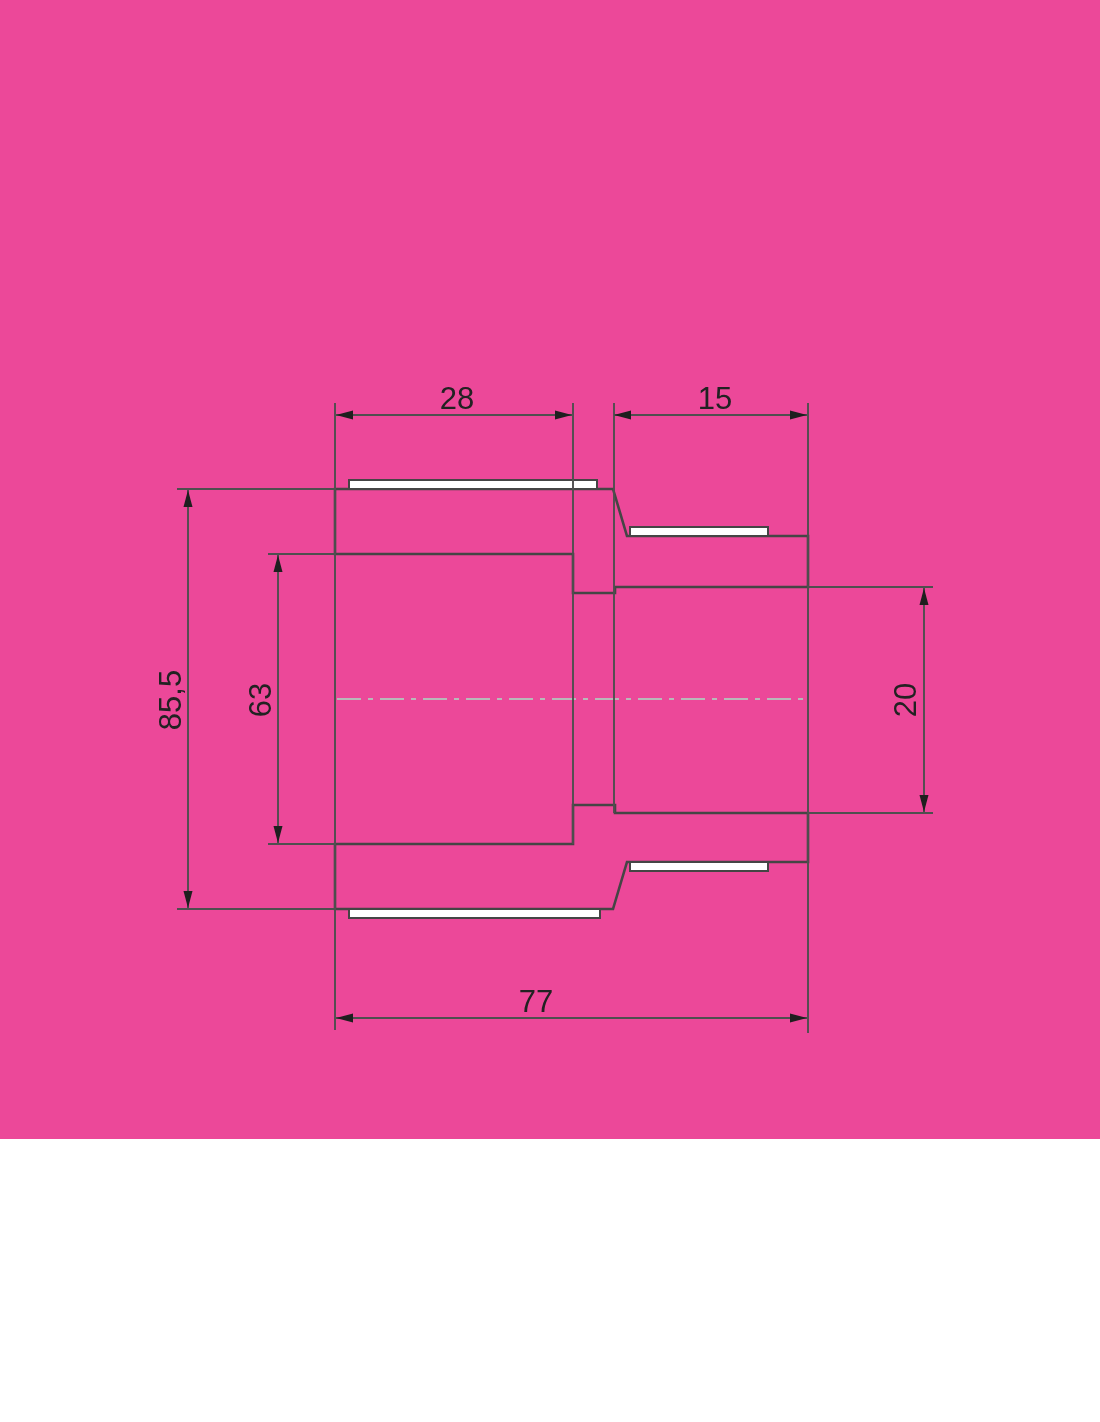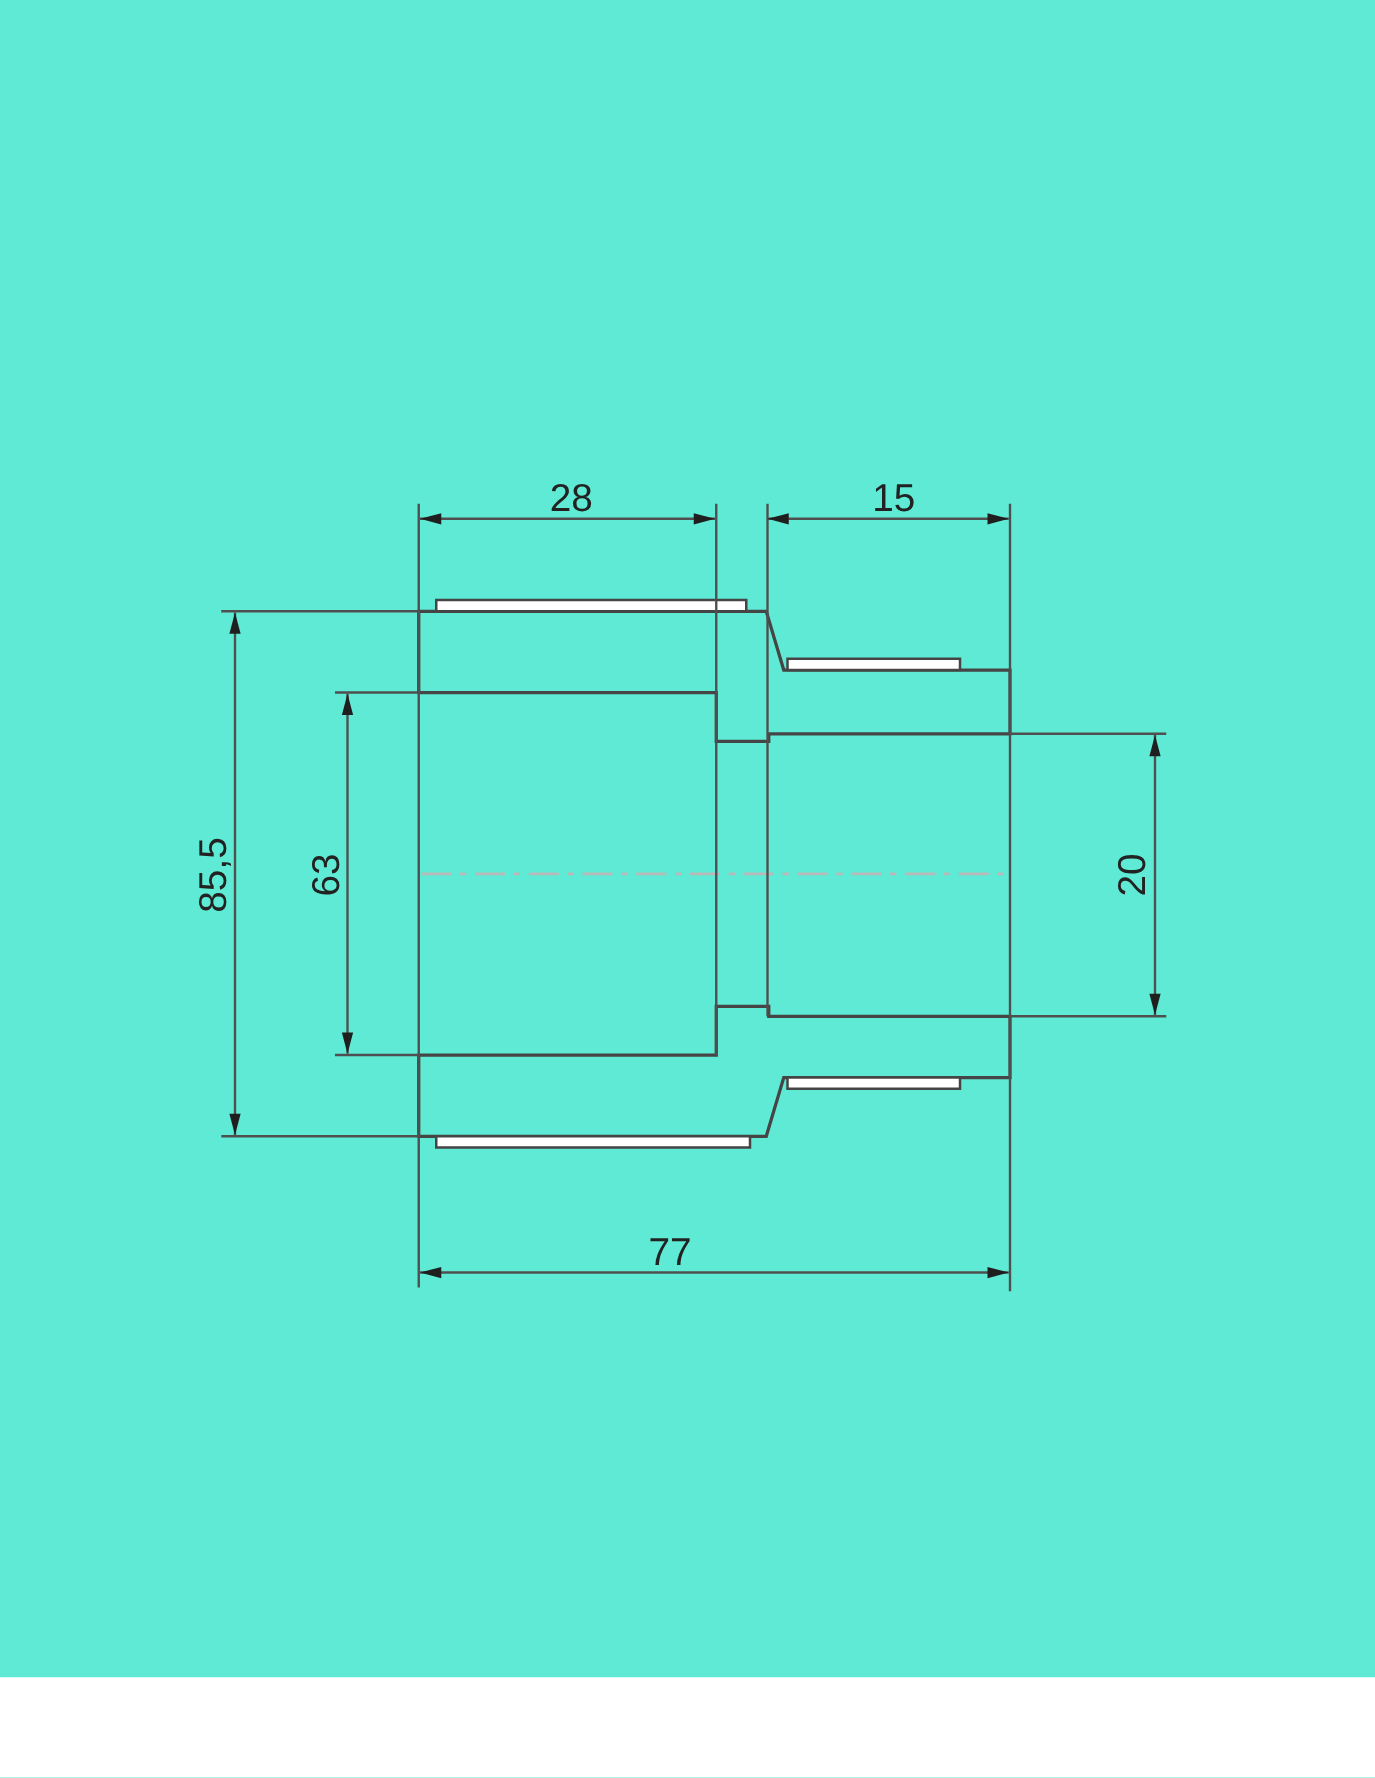--- a/index.html
+++ b/index.html
@@ -3,22 +3,22 @@
 <meta charset="utf-8">
 <style>
   html, body {
     margin: 0;
     padding: 0;
     background: #ffffff;
   }
   .canvas {
     position: relative;
     width: 1100px;
-    height: 1342px;
-    background: #5eead4;
+    height: 1139px;
+    background: #ec4899;
     font-family: "Liberation Sans", sans-serif;
     overflow: hidden;
   }
   svg { display: block; }
   .dim-text {
     font-family: "Liberation Sans", sans-serif;
     font-size: 31px;
     fill: #222222;
   }
   .outline   { fill: none; stroke: #454545; stroke-width: 2.6; }

